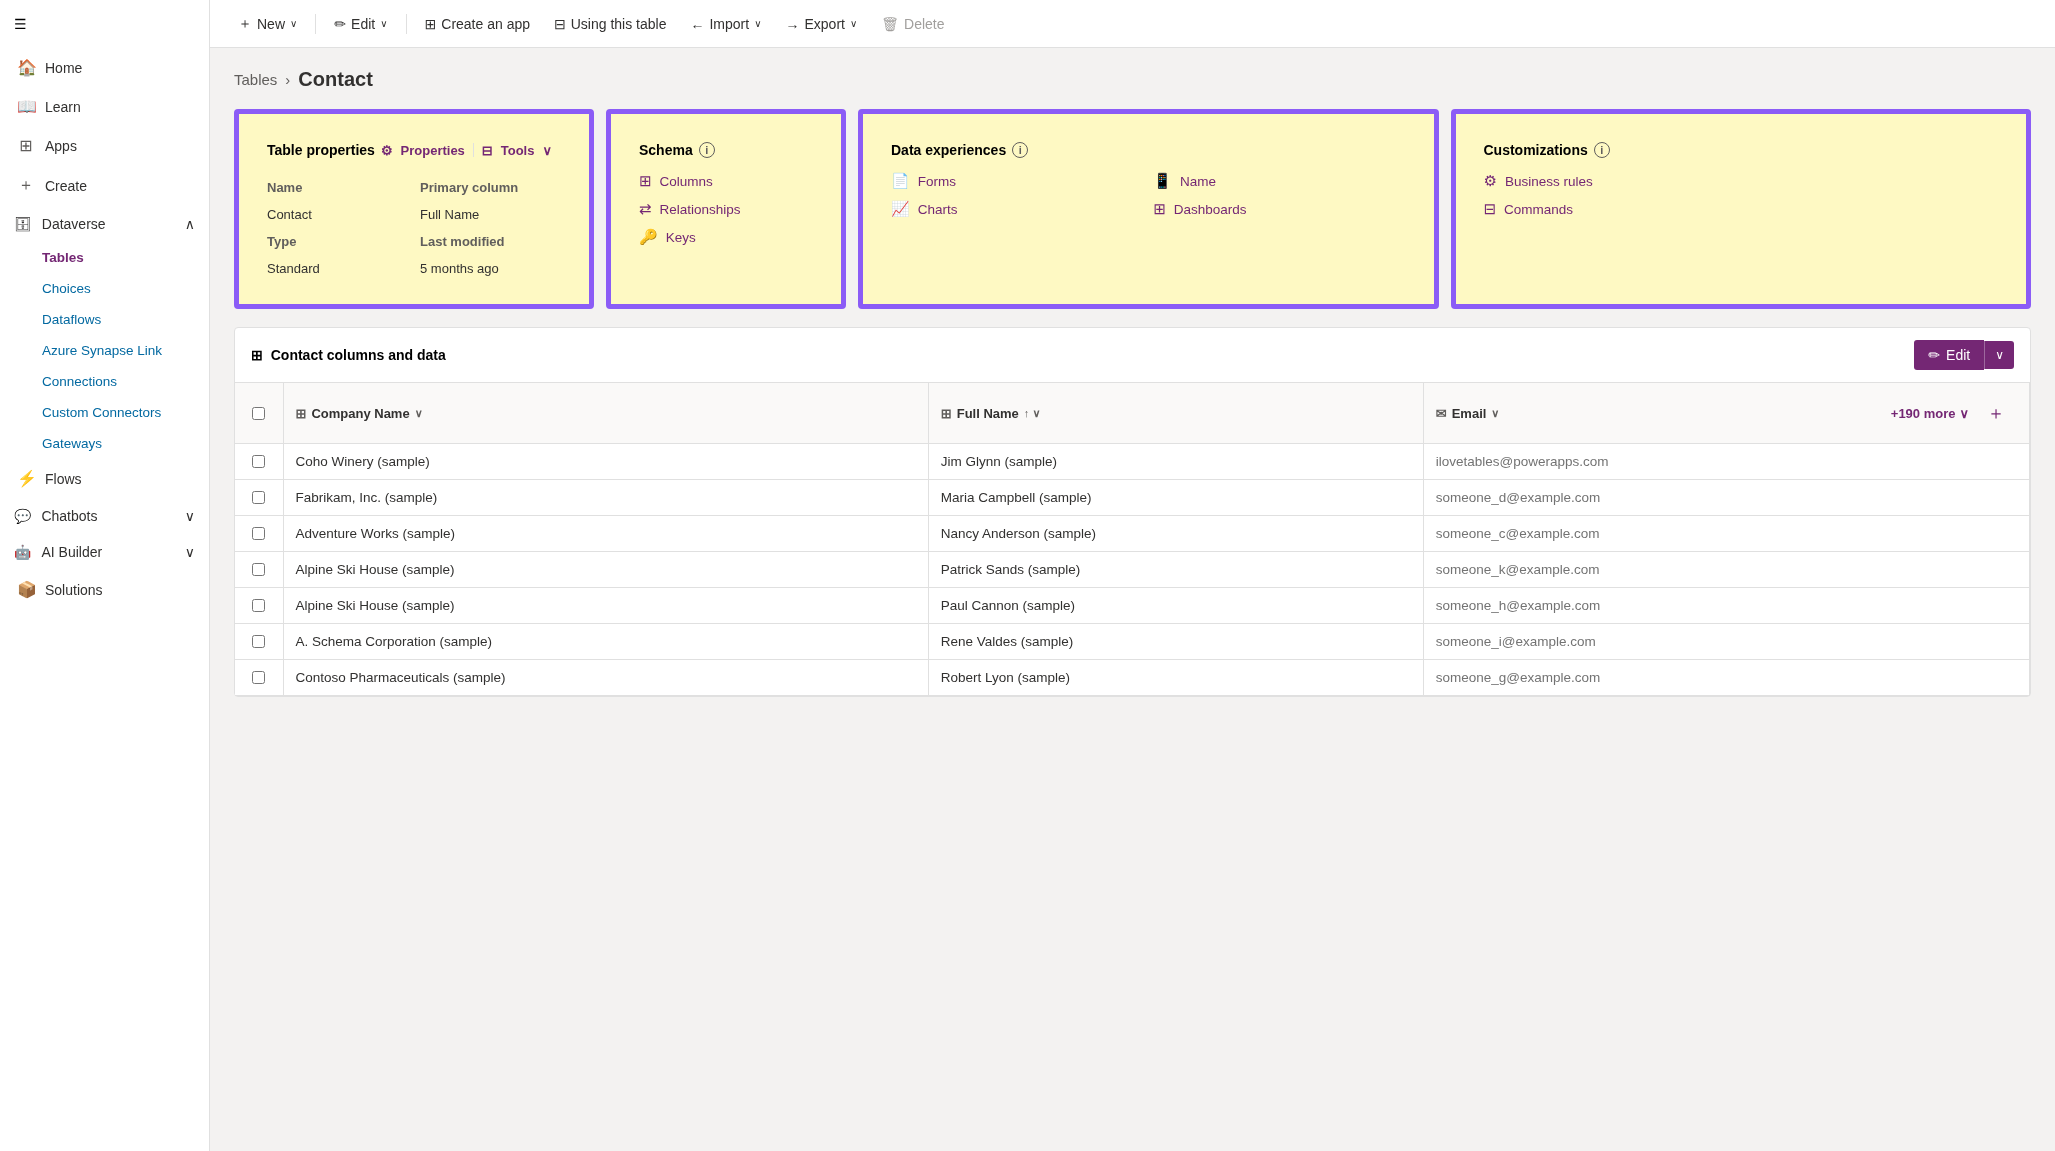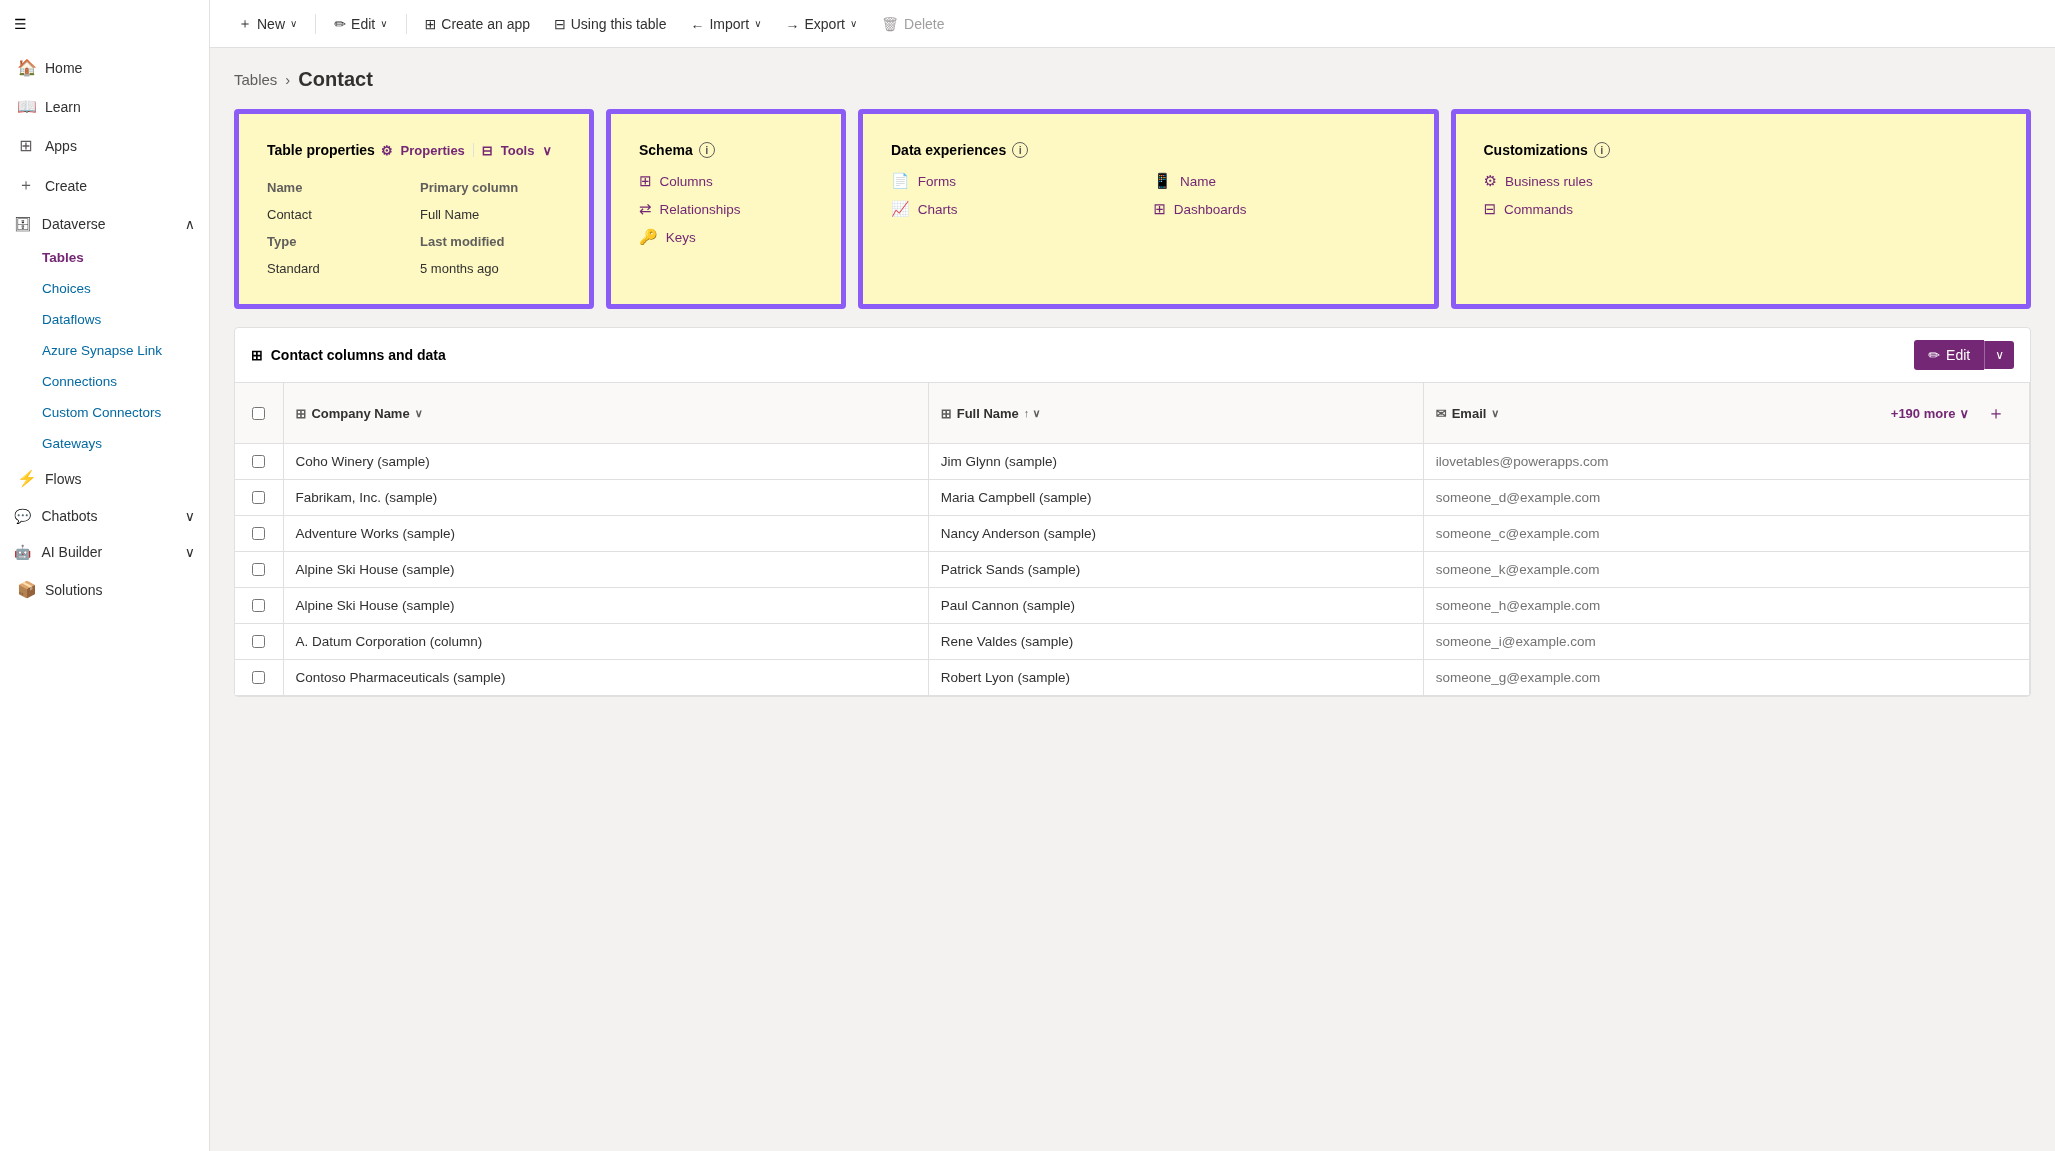--- a/index.html
+++ b/index.html
@@ -554,21 +554,21 @@
               <td>Alpine Ski House (sample)</td>
               <td>Paul Cannon (sample)</td>
               <td class="email-cell">someone_h@example.com</td>
             </tr>
             <tr>
               <td>
                 <div class="checkbox-cell">
                   <input type="checkbox" style="">
                 </div>
               </td>
-              <td>A. Datum Corporation (column)</td>
+              <td>A. Schema Corporation (sample)</td>
               <td>Rene Valdes (sample)</td>
               <td class="email-cell">someone_i@example.com</td>
             </tr>
             <tr>
               <td>
                 <div class="checkbox-cell">
                   <input type="checkbox" style="">
                 </div>
               </td>
               <td>Contoso Pharmaceuticals (sample)</td>

